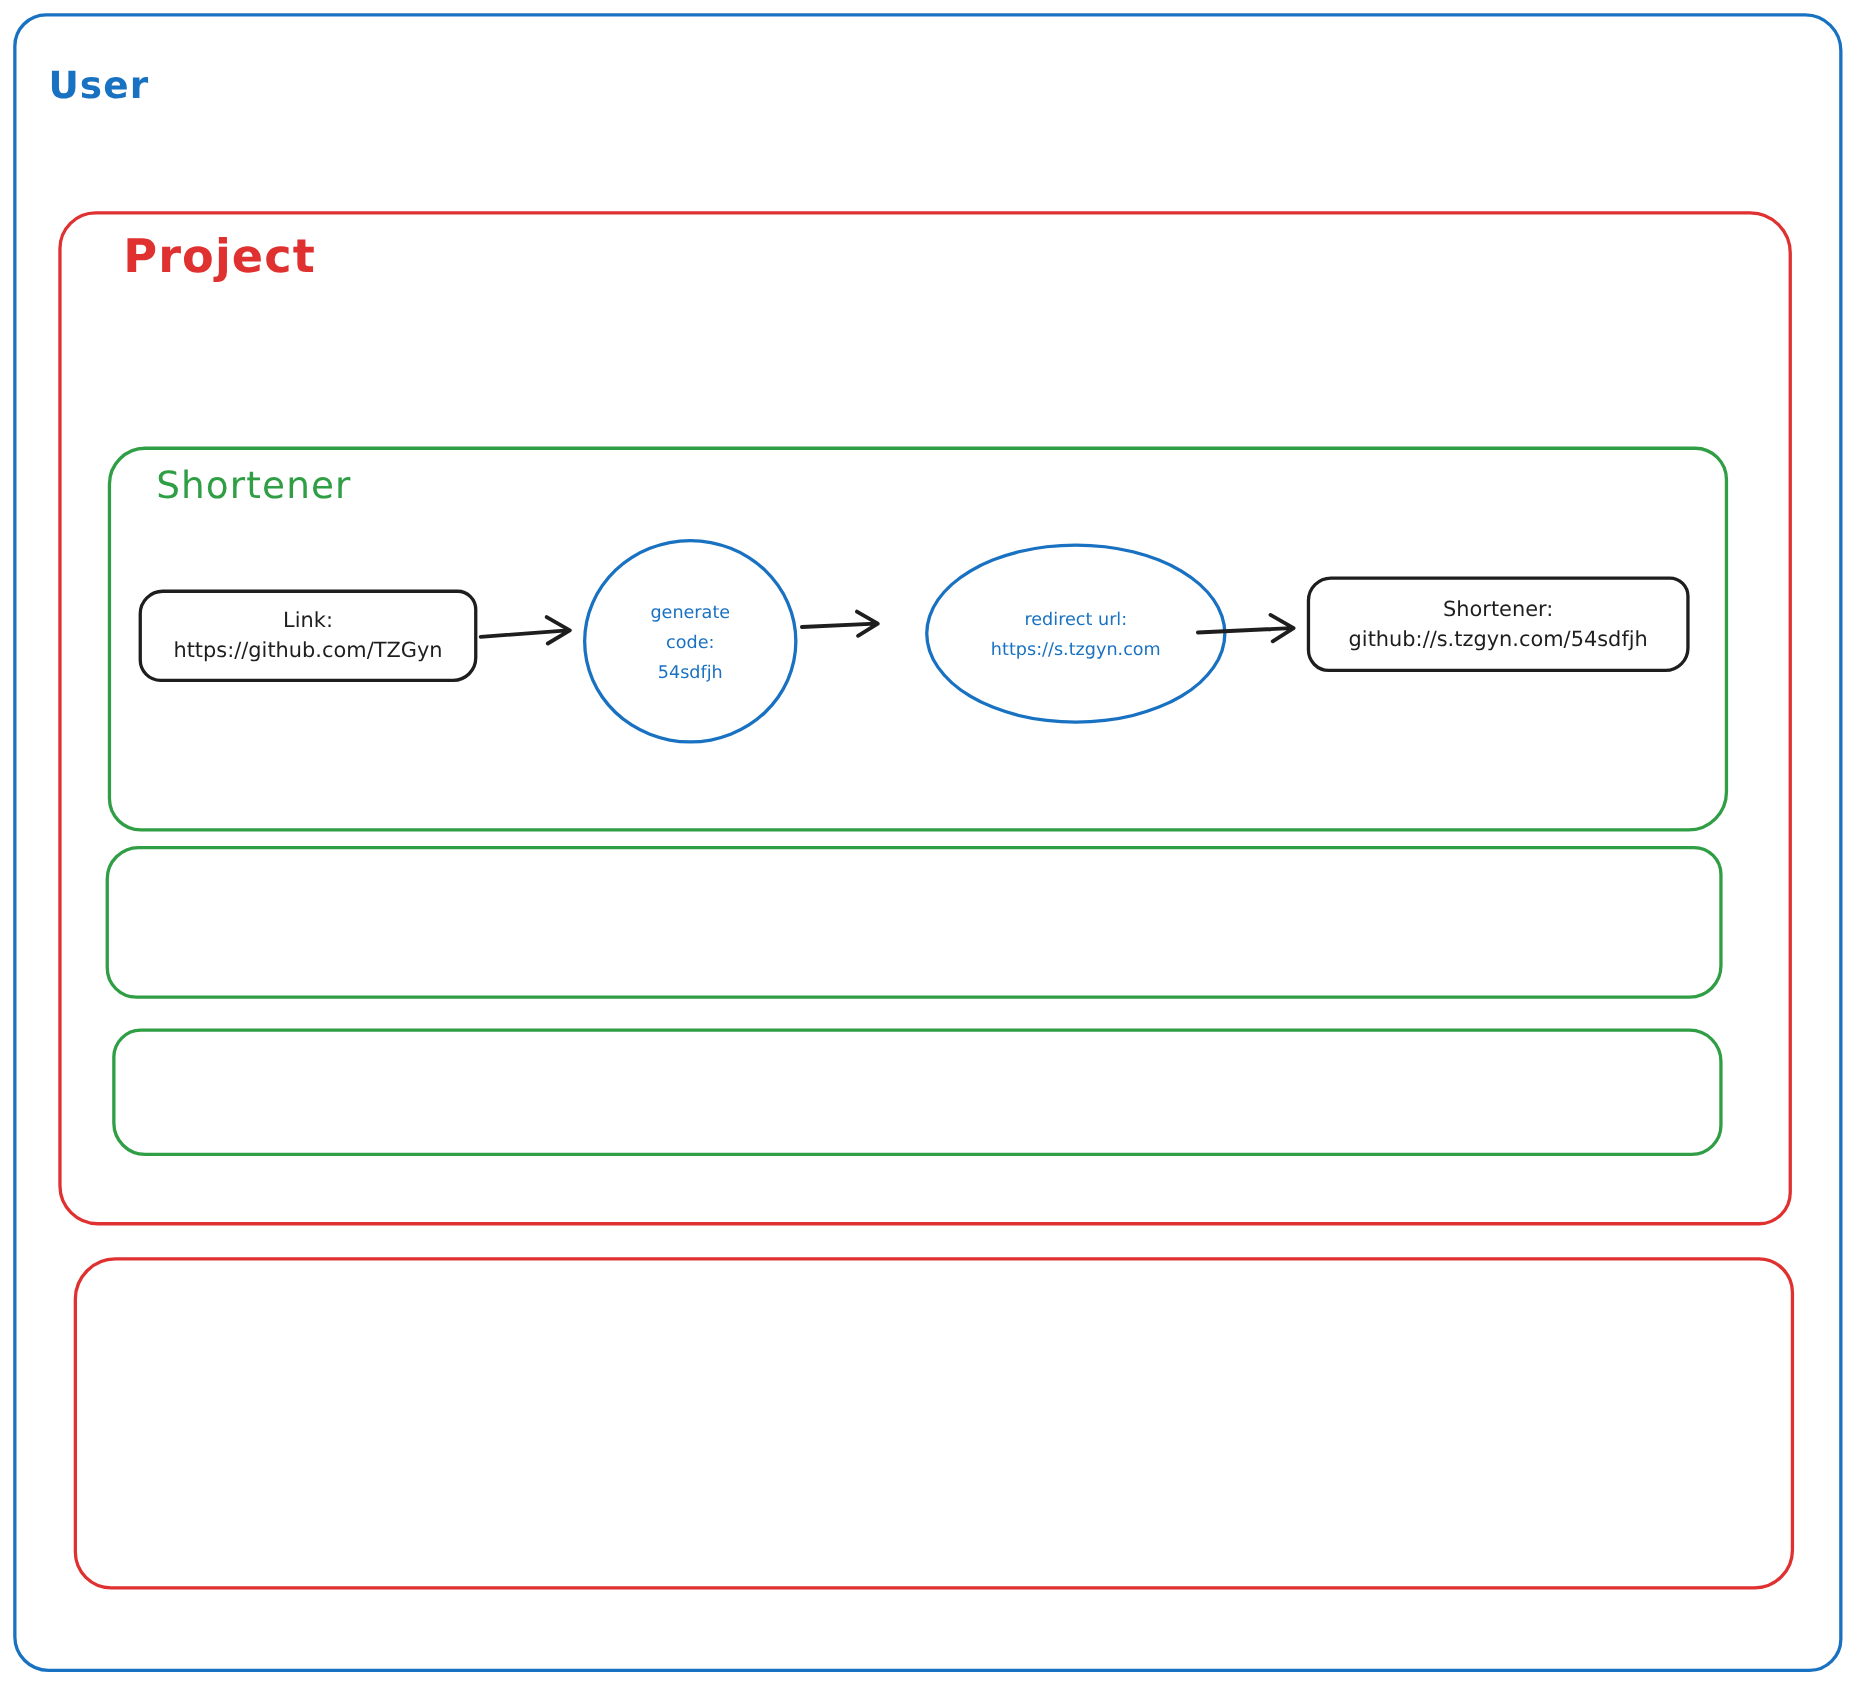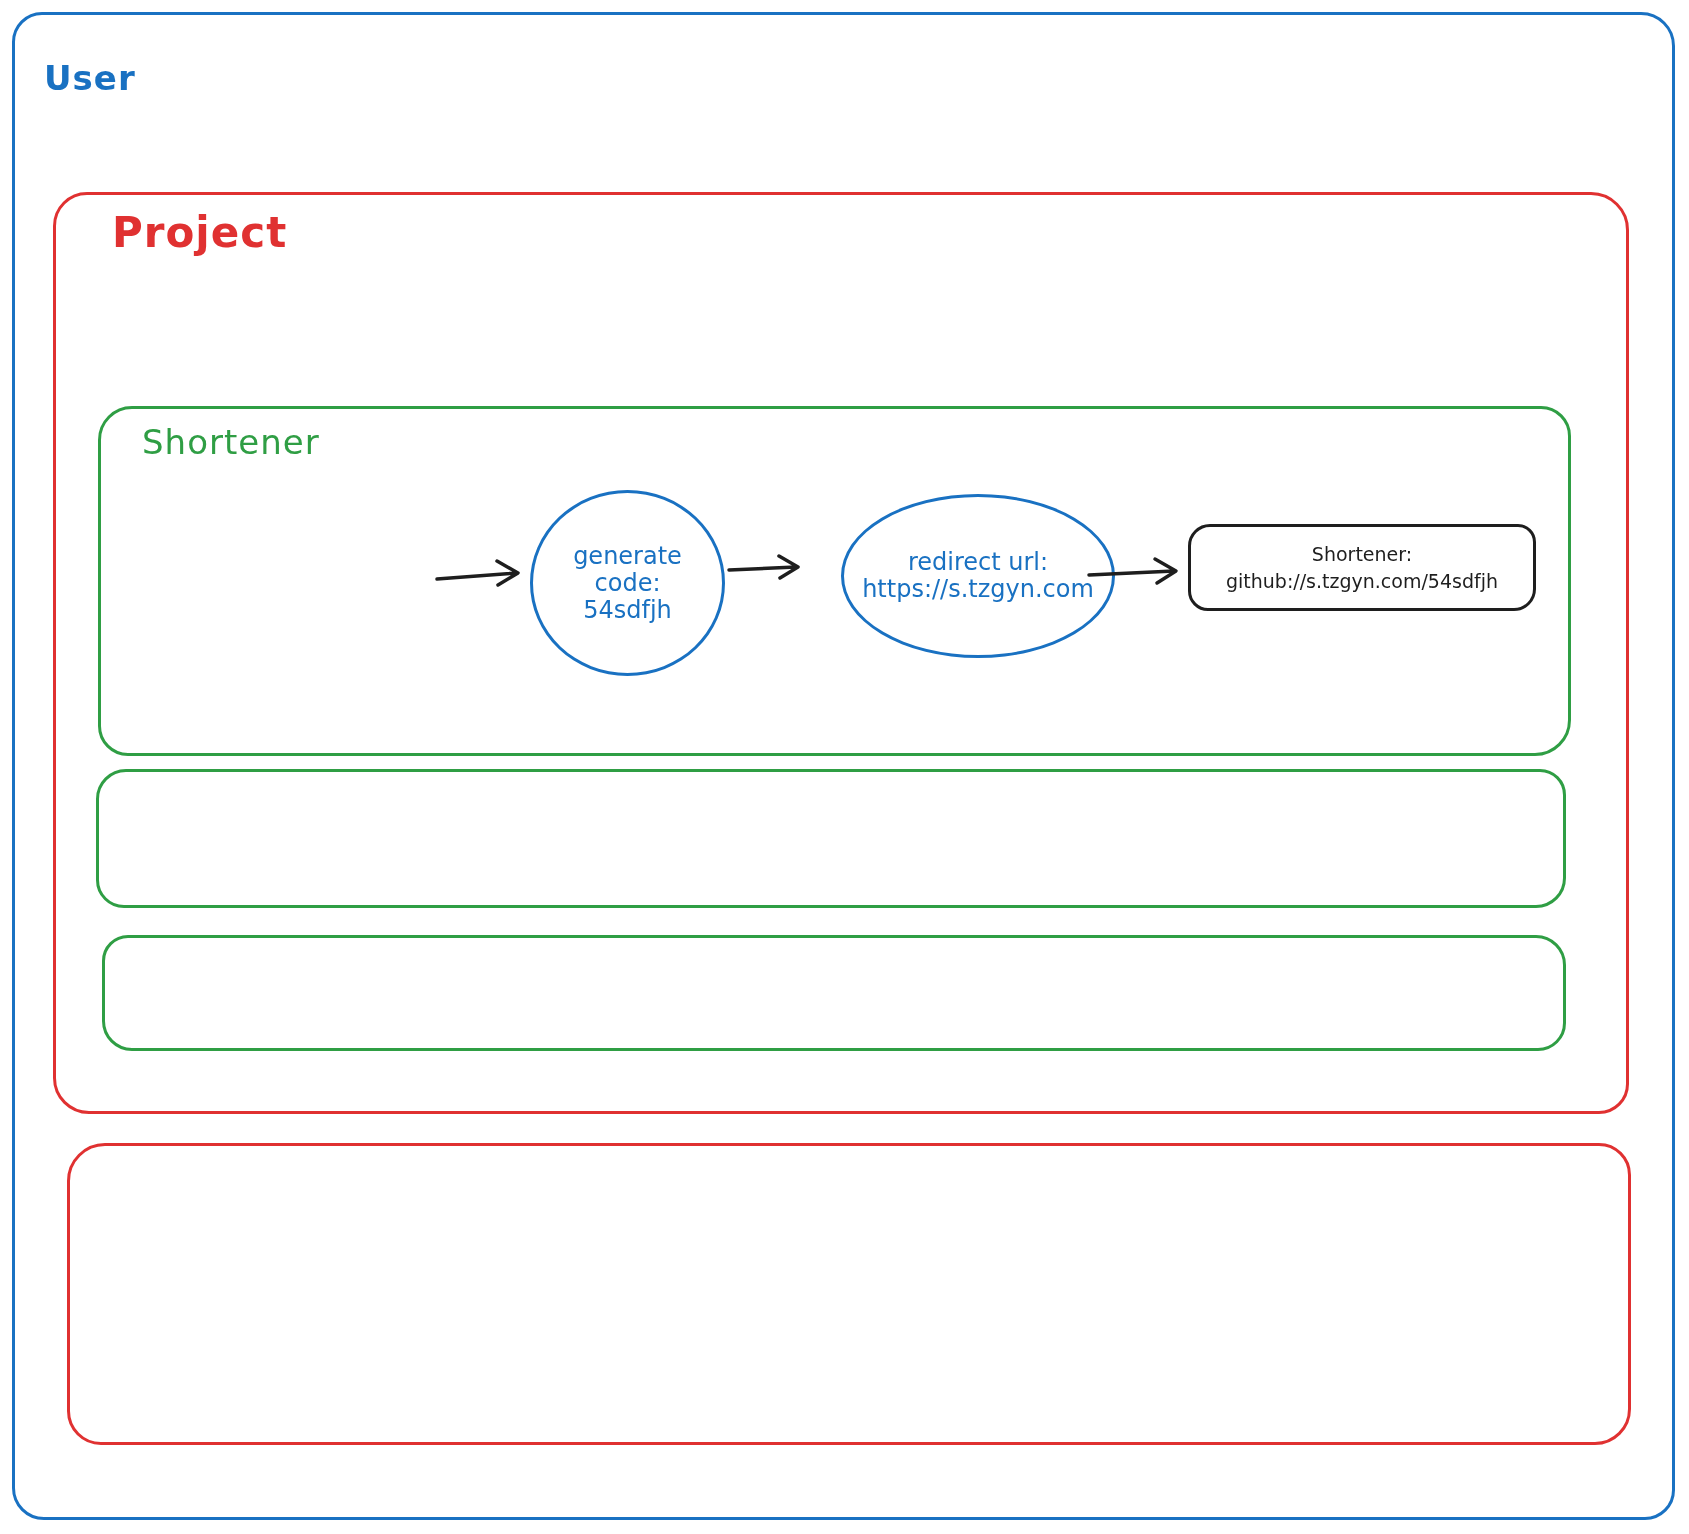--- a/index.html
+++ b/index.html
@@ -69,21 +69,21 @@
     border: 3px solid #1e1e1e;
     border-radius: 22px 18px 22px 20px;
     font-size: 19px; line-height: 27px; color: #1e1e1e;
   }
   .link-node   { left: 126px;  top: 536px; width: 308px; height: 84px; }
   .result-node { left: 1188px; top: 524px; width: 348px; height: 87px; }
 
   .blue-node {
     border: 3.5px solid #1971c2;
     color: #1971c2;
-    font-size: 24px; line-height: 27px;
+    font-size: 16px; line-height: 27px;
     border-radius: 50%;
     align-items: center;
   }
   .generate-node { left: 530px; top: 490px; width: 195px; height: 186px; }
   .redirect-node { left: 841px; top: 494px; width: 274px; height: 164px; }
 
   .arrow svg { display: block; }
   .arrow path {
     stroke: #1e1e1e; stroke-width: 3.5;
     fill: none; stroke-linecap: round; stroke-linejoin: round;
@@ -99,20 +99,24 @@
 
   <div class="abs user-box"></div>
   <div class="abs user-label">User</div>
 
   <div class="abs project-box"></div>
   <div class="abs project-label">Project</div>
 
   <div class="abs shortener-box"></div>
   <div class="abs shortener-label">Shortener</div>
 
+  <div class="abs node rect-node link-node">
+    <span>Link:</span>
+    <span>https://github.com/TZGyn</span>
+  </div>
 
   <div class="abs arrow arrow-1">
     <svg width="96" height="46" viewBox="0 0 96 46">
       <path d="M3 27 L82 21 M63 9 L84 21 L64 33"></path>
     </svg>
   </div>
 
   <div class="abs node blue-node generate-node">
     <span>generate</span>
     <span>code:</span>

